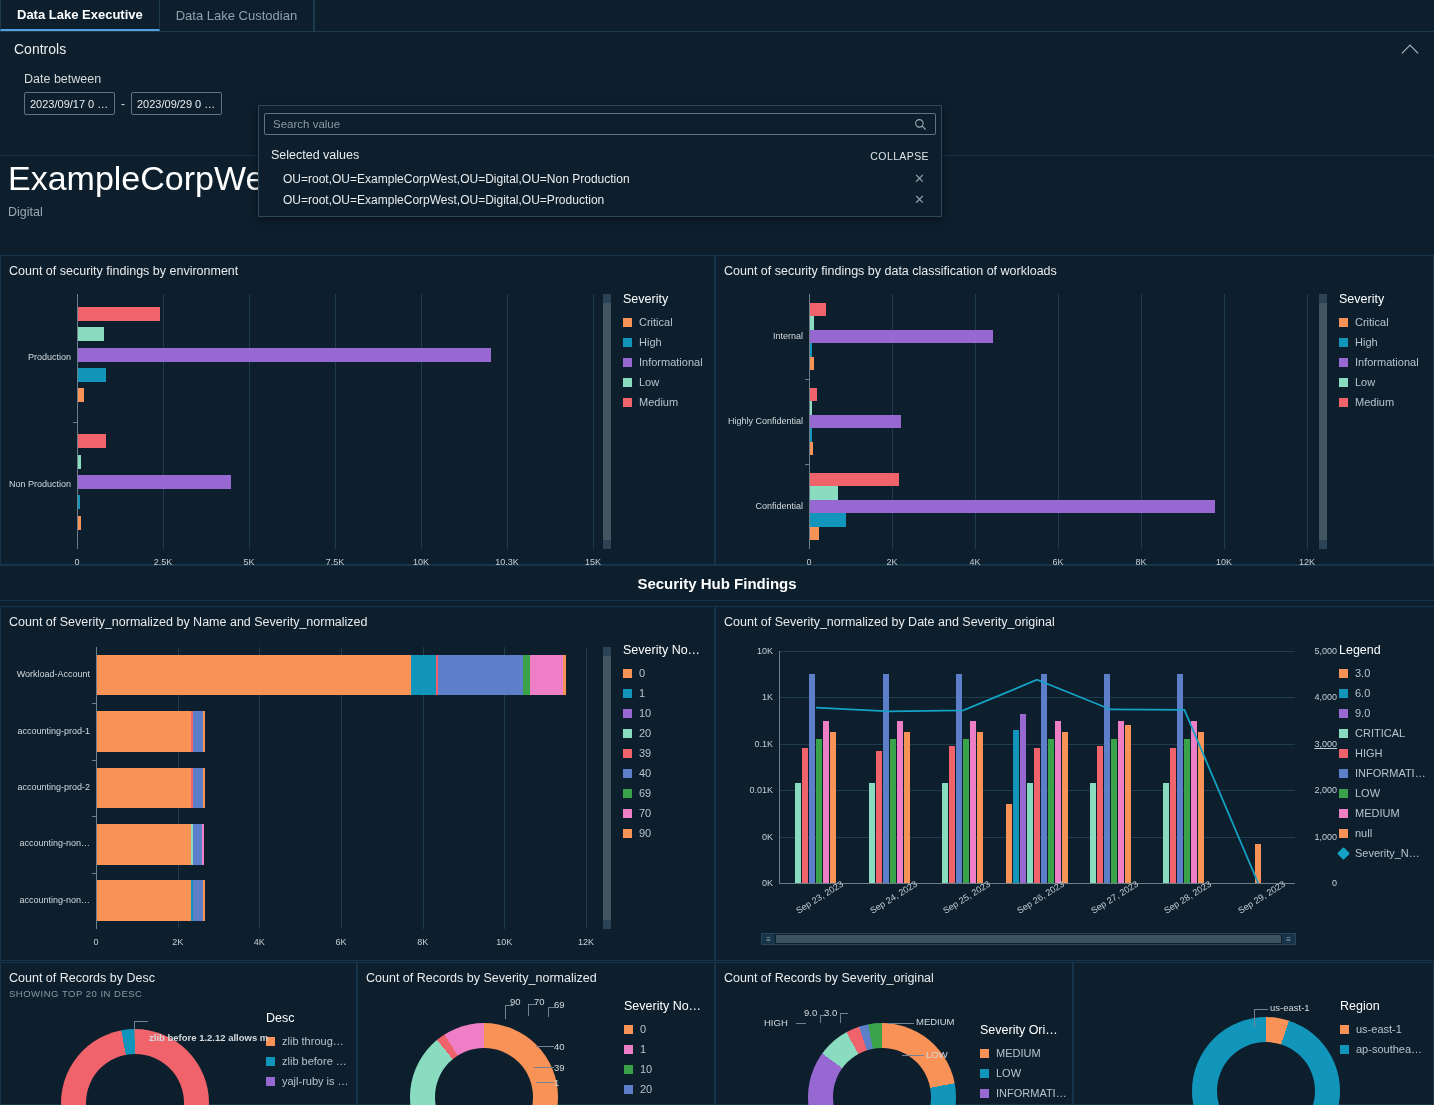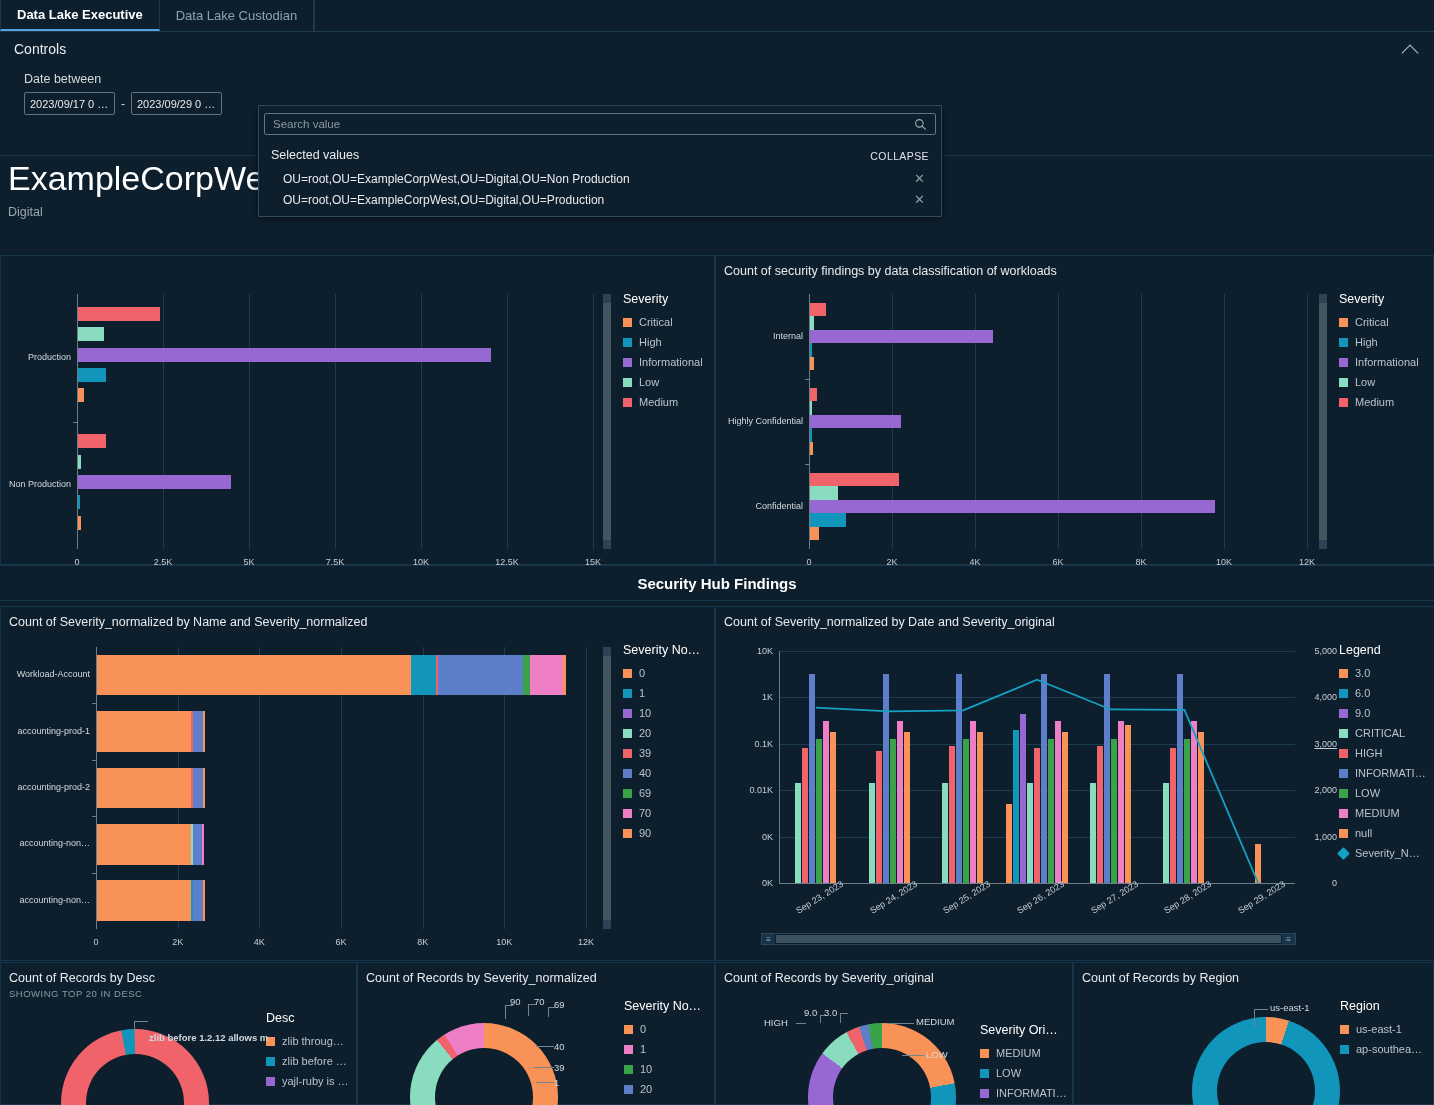--- a/index.html
+++ b/index.html
@@ -204,33 +204,34 @@
       <span class="dd-x">✕</span>
     </div>
   </div>
 
   <div class="titleblock">
     <div class="bigtitle">ExampleCorpWest</div>
     <div class="subtitle">Digital</div>
   </div>
 
   <div class="panel" id="p1" style="left:0px;top:255px;width:715px;height:310px;">
+    <div class="panel-title">Count of security findings by environment</div>
     <div class="chartarea" id="c1" style="left:0;top:26px;width:715px;height:284px;">
         <div class="gridline" style="left:76px;top:12px;height:255px;"></div>
         <div class="axis-label" style="left:62px;top:275px;width:28px;text-align:center;">0</div>
         <div class="gridline" style="left:162px;top:12px;height:255px;"></div>
         <div class="axis-label" style="left:148px;top:275px;width:28px;text-align:center;">2.5K</div>
         <div class="gridline" style="left:248px;top:12px;height:255px;"></div>
         <div class="axis-label" style="left:234px;top:275px;width:28px;text-align:center;">5K</div>
         <div class="gridline" style="left:334px;top:12px;height:255px;"></div>
         <div class="axis-label" style="left:320px;top:275px;width:28px;text-align:center;">7.5K</div>
         <div class="gridline" style="left:420px;top:12px;height:255px;"></div>
         <div class="axis-label" style="left:406px;top:275px;width:28px;text-align:center;">10K</div>
         <div class="gridline" style="left:506px;top:12px;height:255px;"></div>
-        <div class="axis-label" style="left:492px;top:275px;width:28px;text-align:center;">12.5K</div>
+        <div class="axis-label" style="left:492px;top:275px;width:28px;text-align:center;">10.3K</div>
         <div class="gridline" style="left:592px;top:12px;height:255px;"></div>
         <div class="axis-label" style="left:578px;top:275px;width:28px;text-align:center;">15K</div>
         <div class="axisline" style="left:76px;top:12px;width:1px;height:255px;"></div>
         <div class="bar" style="left:77px;top:24.75px;width:82.2375px;height:14px;background:#f1636b;"></div>
         <div class="bar" style="left:77px;top:45.15px;width:26.445px;height:14px;background:#8adcc0;"></div>
         <div class="bar" style="left:77px;top:65.55px;width:412.8px;height:14px;background:#9768d1;"></div>
         <div class="bar" style="left:77px;top:85.94999999999999px;width:28.38px;height:14px;background:#1295ba;"></div>
         <div class="bar" style="left:77px;top:106.35px;width:6.1275px;height:14px;background:#f89256;"></div>
         <div class="cat-label" style="left:-44px;top:69.75px;width:114px;">Production</div>
         <div class="bar" style="left:77px;top:152.25px;width:28.38px;height:14px;background:#f1636b;"></div>
@@ -667,21 +668,20 @@
         <div class="lead" style="left:124px;top:24px;width:8px;height:1px;"></div>
         <div class="lead" style="left:124px;top:24px;width:1px;height:10px;"></div>
         <div class="lead-label" style="left:200px;top:27px;">MEDIUM</div>
         <div class="lead" style="left:172px;top:34px;width:26px;height:1px;"></div>
         <div class="lead-label" style="left:210px;top:60px;">LOW</div>
         <div class="lead" style="left:186px;top:66px;width:22px;height:1px;"></div>
       </div>
   </div>
 
   <div class="panel" id="p8" style="left:1073px;top:962px;width:361px;height:143px;">
-    <div class="panel-title">Count of Records by Region</div>
     <div class="chartarea" id="c8" style="left:0;top:26px;width:361px;height:117px;">
         <div class="donut" style="left:118px;top:28px;width:148px;height:148px;background:conic-gradient(#f89256 0deg 18deg,#1295ba 18deg 360deg);"></div>
         <div class="donut-hole" style="left:143.16px;top:53.16px;width:97.68px;height:97.68px;"></div>
         <div class="legend" style="left:266px;top:10px;">
           <div class="legend-title">Region</div>
           <div class="legend-item">
             <span class="swatch" style="background:#f89256;"></span>
             <span>us-east-1</span>
           </div>
           <div class="legend-item">

